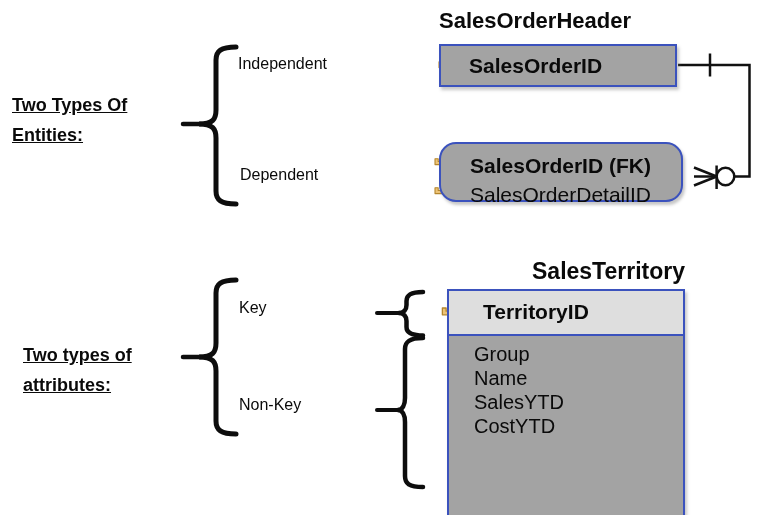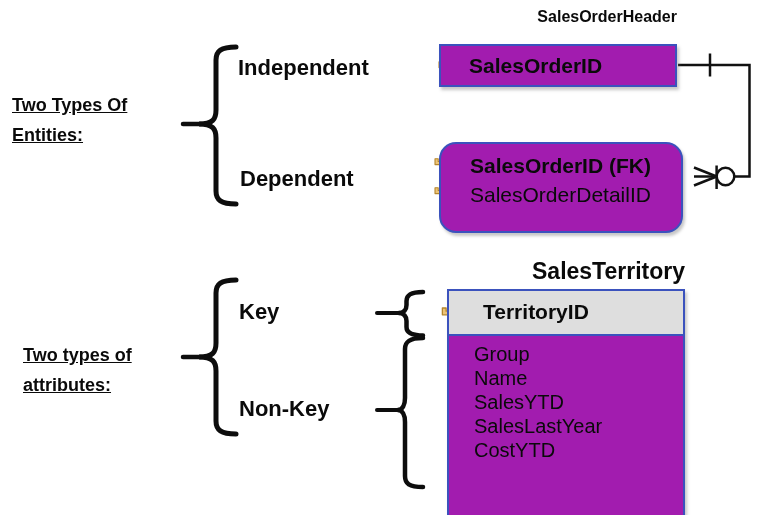--- a/index.html
+++ b/index.html
@@ -9,28 +9,28 @@
     height: 515px;
     background: #ffffff;
     font-family: "Liberation Sans", sans-serif;
     color: #0a0a0a;
     overflow: hidden;
   }
   .abs { position: absolute; white-space: nowrap; }
   .overlay { position: absolute; left: 0; top: 0; width: 784px; height: 515px; }
 
   .heading { font-size: 18px; font-weight: 700; line-height: 30px; letter-spacing: 0; text-decoration: underline; }
-  .branch-label { font-size: 22px; font-weight: 700; }
+  .branch-label { font-size: 16px; font-weight: 400; }
 
-  .tbl-title { font-size: 16px; font-weight: 700; text-align: right; }
+  .tbl-title { font-size: 22px; font-weight: 700; text-align: left; }
   .tbl-title-sm { font-size: 23px; font-weight: 700; text-align: right; }
 
   .entity-box {
     position: absolute;
-    background: #a21caf;
+    background: #a3a3a3;
     border: 2.5px solid #3b52bd;
     box-sizing: border-box;
     box-shadow: 2px 3px 3px rgba(130,130,130,0.45);
   }
   .rounded { border-radius: 17px; }
 
   .attr-bold { font-size: 21px; font-weight: 700; }
   .attr-reg  { font-size: 21px; font-weight: 400; }
 
   .territory-header {
@@ -99,38 +99,37 @@
   <div class="abs heading" style="left:12px; top:120px;">Entities:</div>
 
   <div class="abs branch-label" style="left:238px; top:55px;">Independent</div>
   <div class="abs branch-label" style="left:240px; top:166px;">Dependent</div>
 
   <div class="abs tbl-title" style="left:439px; top:8px; width:238px;">SalesOrderHeader</div>
   <div class="entity-box" style="left:439px; top:44px; width:238px; height:43px;">
     <div class="abs attr-bold" style="left:28px; top:8px;">SalesOrderID</div>
   </div>
 
-  <div class="entity-box rounded" style="left:439px; top:142px; width:244px; height:91px;">
+  <div class="entity-box rounded" style="left:439px; top:142px; width:244px; height:60px;">
     <div class="abs attr-bold" style="left:29px; top:10px;">SalesOrderID (FK)</div>
     <div class="abs attr-reg" style="left:29px; top:39px;">SalesOrderDetailID</div>
   </div>
 
   <div class="abs heading" style="left:23px; top:340px;">Two types of</div>
   <div class="abs heading" style="left:23px; top:370px;">attributes:</div>
 
   <div class="abs branch-label" style="left:239px; top:299px;">Key</div>
   <div class="abs branch-label" style="left:239px; top:396px;">Non-Key</div>
 
   <div class="abs tbl-title-sm" style="left:447px; top:258px; width:238px;">SalesTerritory</div>
   <div class="entity-box" style="left:447px; top:289px; width:238px; height:246px;">
     <div class="territory-header">
       <div class="abs attr-bold" style="left:34px; top:9px;">TerritoryID</div>
     </div>
     <div class="abs" style="left:25px; top:51px;">
       <div class="territory-attr">Group</div>
       <div class="territory-attr">Name</div>
       <div class="territory-attr">SalesYTD</div>
-      <div class="territory-attr">SalesLastYear</div>
       <div class="territory-attr">CostYTD</div>
     </div>
   </div>
 
 </div>
 
 </body></html>

